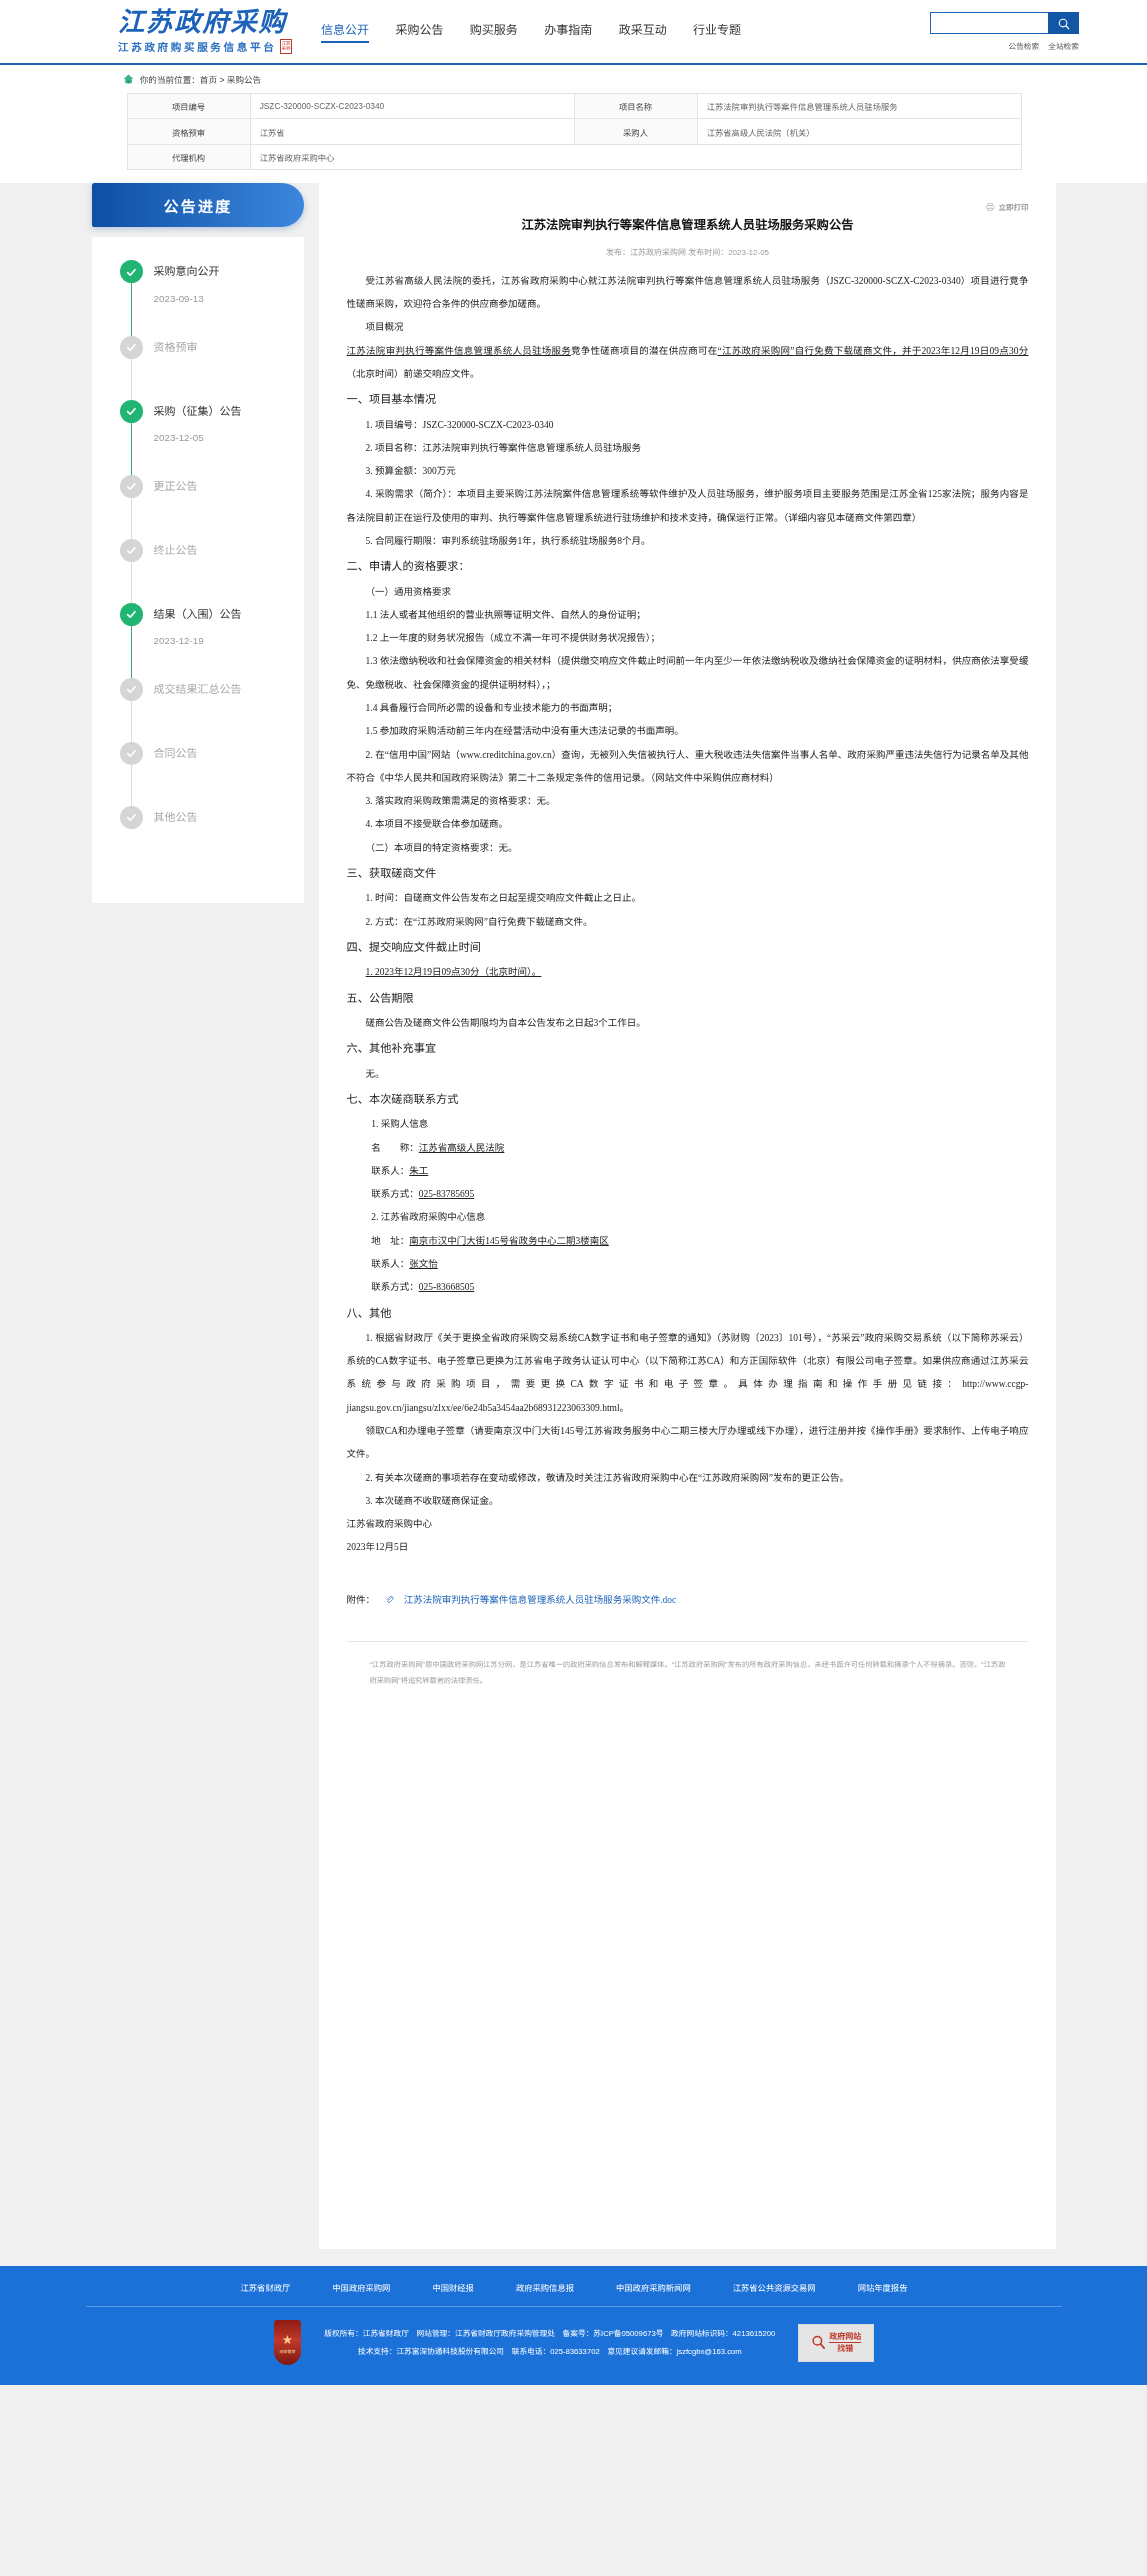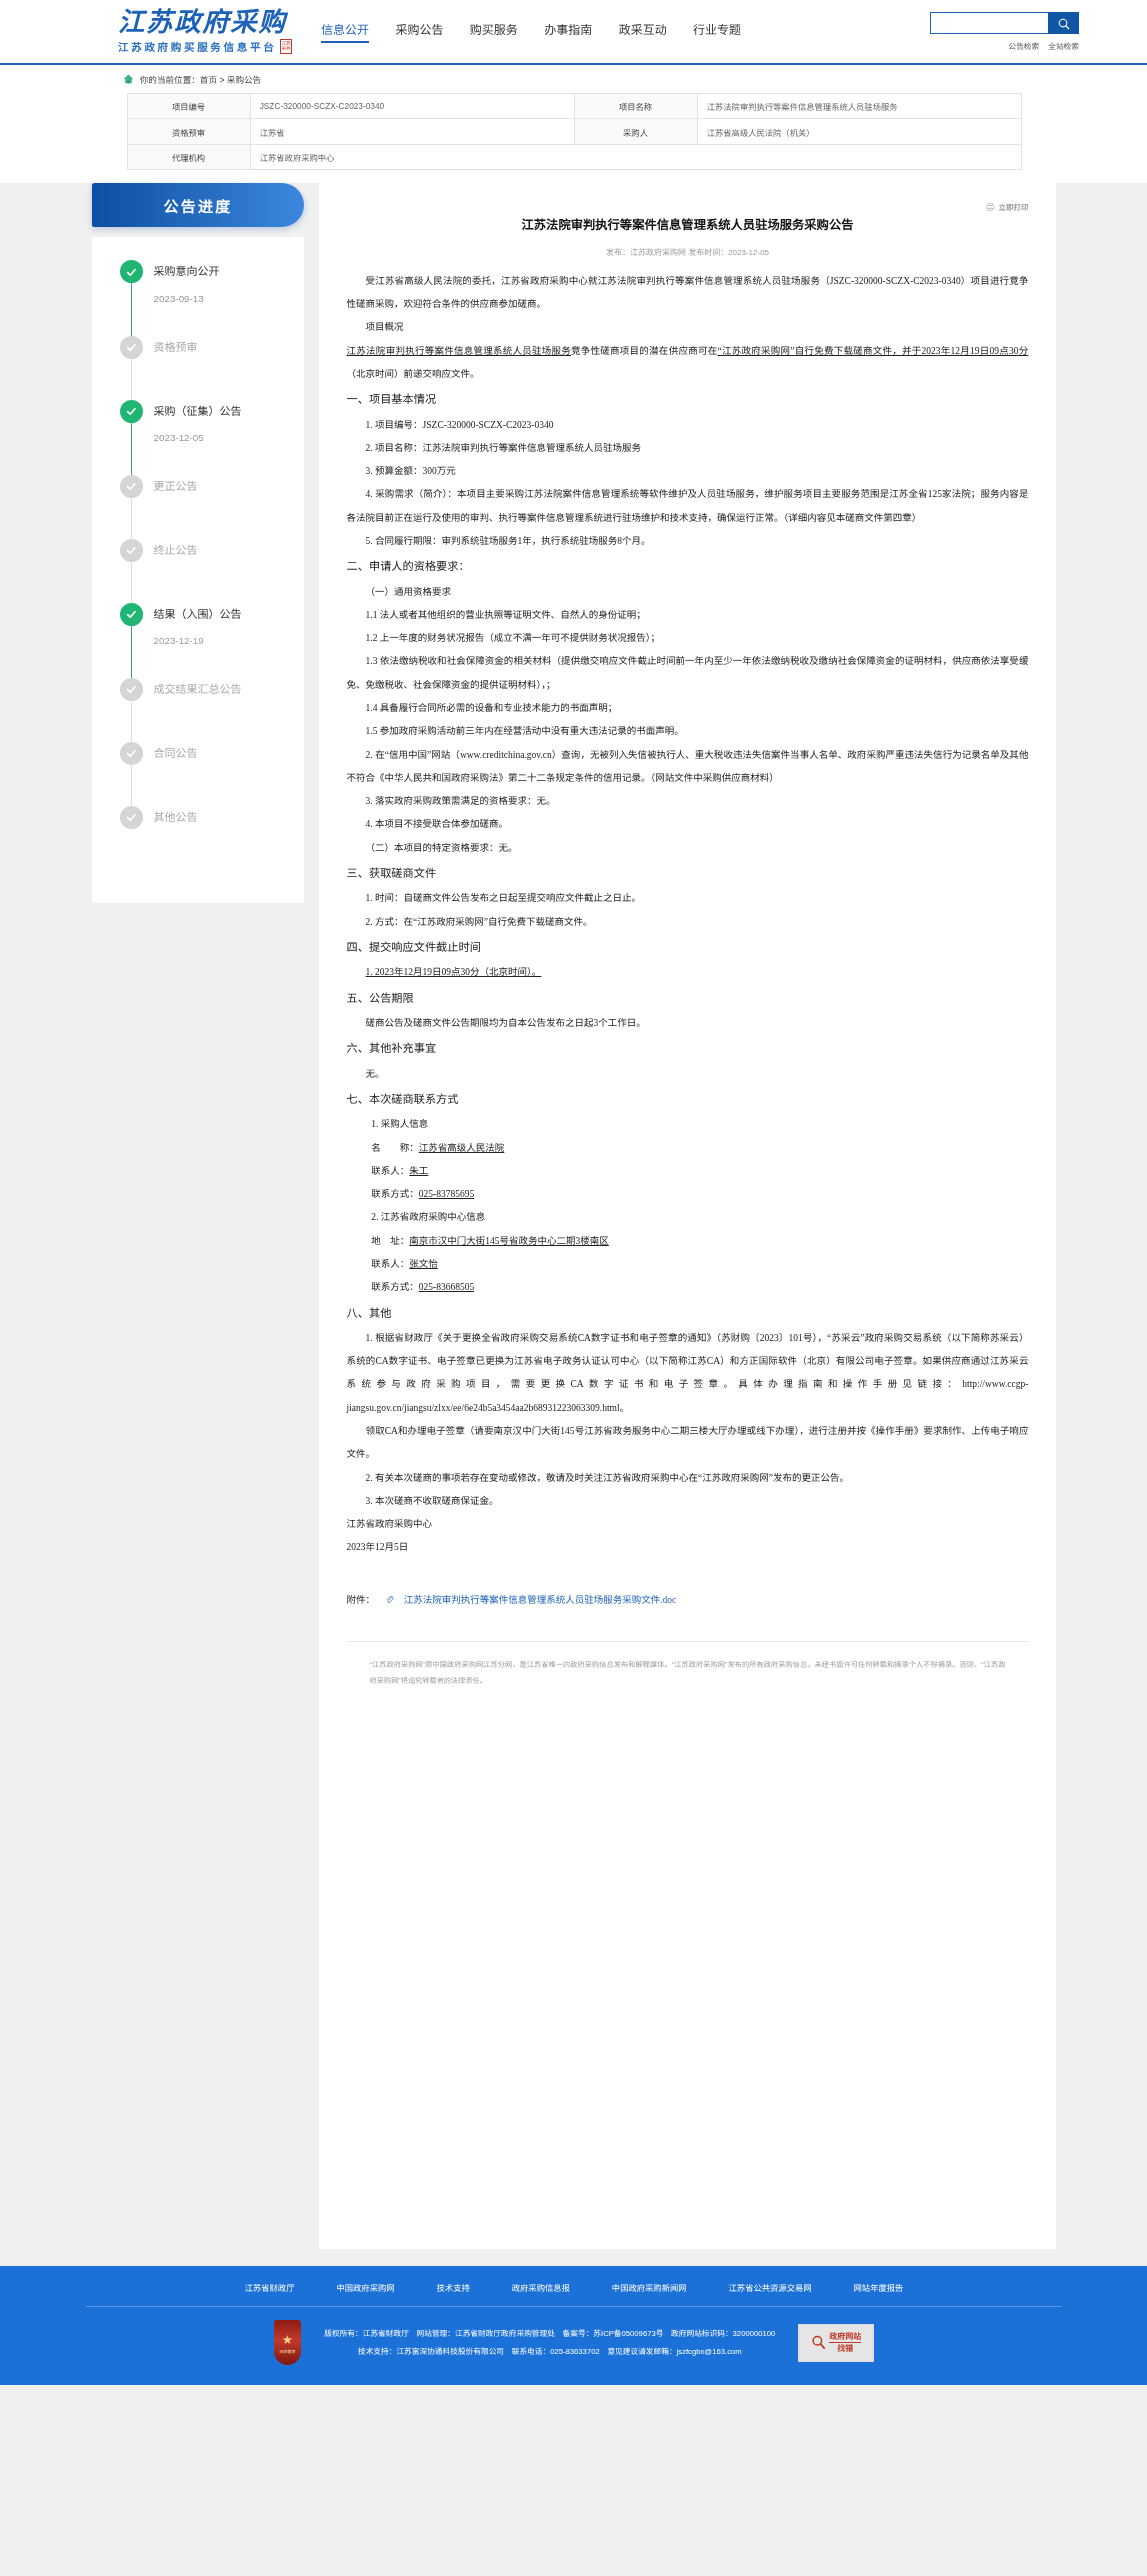--- a/index.html
+++ b/index.html
@@ -503,33 +503,33 @@
     </div>
 
     <div class="disclaimer">“江苏政府采购网”原中国政府采购网江苏分网，是江苏省唯一的政府采购信息发布和解释媒体。“江苏政府采购网”发布的所有政府采购信息，未经书面许可任何转载和摘录个人不得摘录。否则，“江苏政府采购网”将追究转载者的法律责任。</div>
   </main>
 </div>
 
 <footer class="footer">
   <div class="footer-links" id="footer-links">
       <span>江苏省财政厅</span>
       <span>中国政府采购网</span>
-      <span>技术支持</span>
+      <span>中国财经报</span>
       <span>政府采购信息报</span>
       <span>中国政府采购新闻网</span>
       <span>江苏省公共资源交易网</span>
       <span>网站年度报告</span>
     </div>
   <div class="footer-main">
     <div class="badge-police">
       <div style="font-size:12.6px;color:#ffcf8f;">★</div>
       <div>网络警察</div>
     </div>
     <div class="footer-text">
-      <div class="row">版权所有：江苏省财政厅　网站管理：江苏省财政厅政府采购管理处　备案号：苏ICP备05009673号　政府网站标识码：3200000100</div>
+      <div class="row">版权所有：江苏省财政厅　网站管理：江苏省财政厅政府采购管理处　备案号：苏ICP备05009673号　政府网站标识码：4213615200</div>
       <div class="row">技术支持：江苏富深协通科技股份有限公司　联系电话：025-83633702　意见建议请发邮箱：jszfcgbx@163.com</div>
     </div>
     <div class="badge-report">
       <svg width="15" height="17" viewBox="0 0 26 30">
         <circle cx="11" cy="12" r="7.5" fill="none" stroke="#c0392b" stroke-width="2.6"></circle>
         <line x1="16.5" y1="17.5" x2="23" y2="25" stroke="#c0392b" stroke-width="3" stroke-linecap="round"></line>
       </svg>
       <div class="bt">
         <span>政府网站</span>
         <span class="u2">找错</span>

